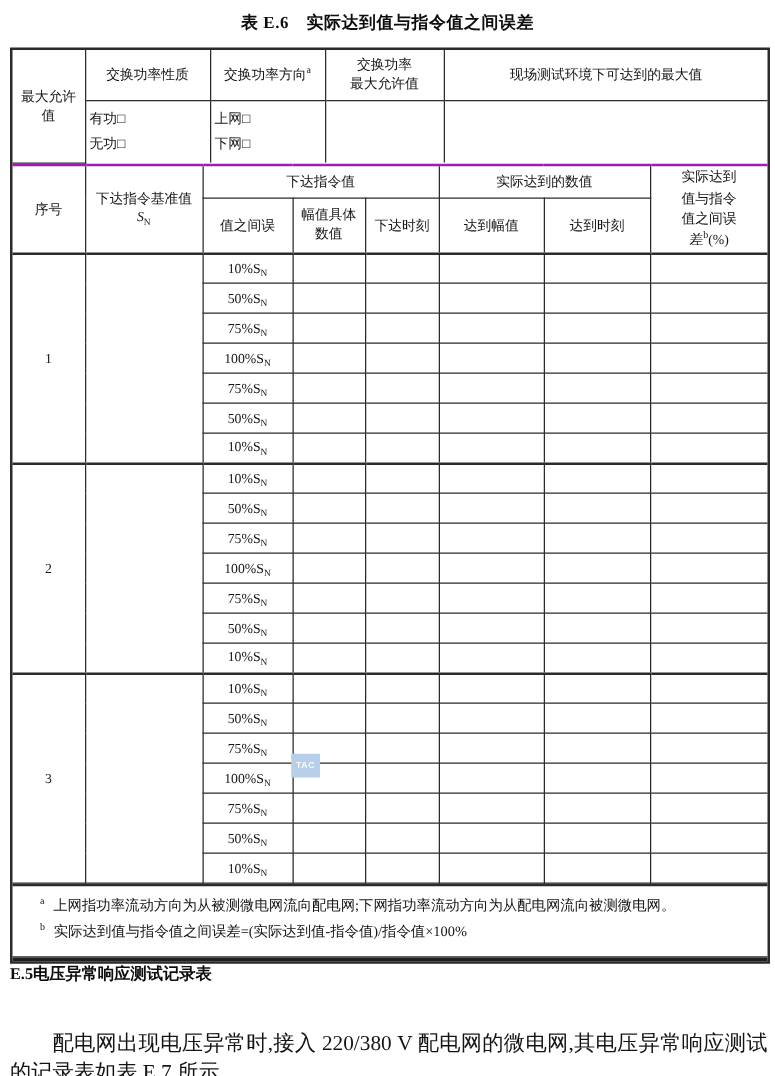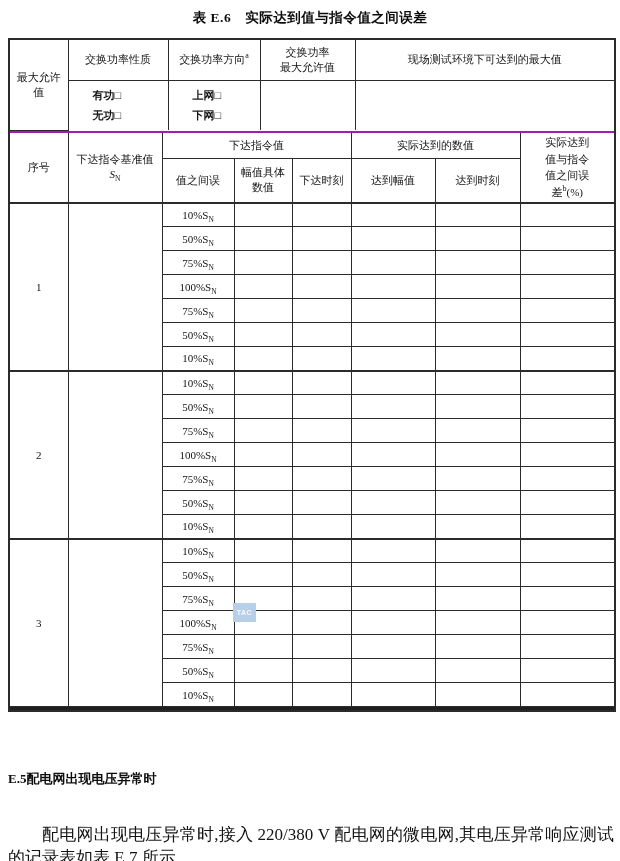--- a/index.html
+++ b/index.html
@@ -19,21 +19,21 @@
   table{border-collapse:collapse;width:604px;table-layout:fixed;}
   td{border:1px solid #2b2b2b;font-size:11px;color:#141414;
      text-align:center;vertical-align:middle;padding:0 2px;box-sizing:border-box;overflow:hidden;}
   
   td:first-child{border-left:none;}
   td:last-child{border-right:none;}
   tr:first-child td{border-top:none;}
   
   .tbl-top tr.r1 td{height:40px;}
   .tbl-top tr.r2 td{height:50px;border-bottom:none;}
-  .tbl-top td.opts{text-align:left;padding-left:24px;line-height:20px;font-weight:bold;}
+  .tbl-top td.opts{text-align:left;padding-left:3px;line-height:20px;}
   
   .tbl-body tr.h1 td{height:27px;border-top:2px solid #a21caf;}
   .tbl-body tr.h2 td{height:44px;}
   .tbl-body tr.data-row td{height:24px;}
   .tbl-body tr.group-start td{border-top:2px solid #2b2b2b;}
   .two-line{line-height:15px;margin-left:39px;}
   .err-head{line-height:16.5px;}
   sup{font-size:8px;vertical-align:super;line-height:0;}
   sub{font-size:7.5px;vertical-align:sub;line-height:0;}
   .sym{font-style:italic;}
@@ -309,22 +309,26 @@
           <td><span>10%S</span><sub>N</sub></td>
           <td></td>
           <td></td>
           <td></td>
           <td></td>
           <td></td>
         </tr>
       </tbody>
   </table>
 
+  <div class="notes">
+    <div class="note-line"><sup>a</sup><span>上网指功率流动方向为从被测微电网流向配电网;下网指功率流动方向为从配电网流向被测微电网。</span></div>
+    <div class="note-line"><sup>b</sup><span>实际达到值与指令值之间误差=(实际达到值-指令值)/指令值×100%</span></div>
+  </div>
   <div class="bottom-rule"></div>
 </div>
 
 <div class="watermark" style="background: rgb(183, 207, 233);">TAC</div>
 
 <div class="sec-heading">
-  <span class="sec-num">E.5</span><span>配电网出现电压异常时</span>
+  <span class="sec-num">E.5</span><span>电压异常响应测试记录表</span>
 </div>
 
 <p class="body-par">配电网出现电压异常时,接入 220/380 V 配电网的微电网,其电压异常响应测试的记录表如表 E.7 所示。</p>
 
 </body></html>

